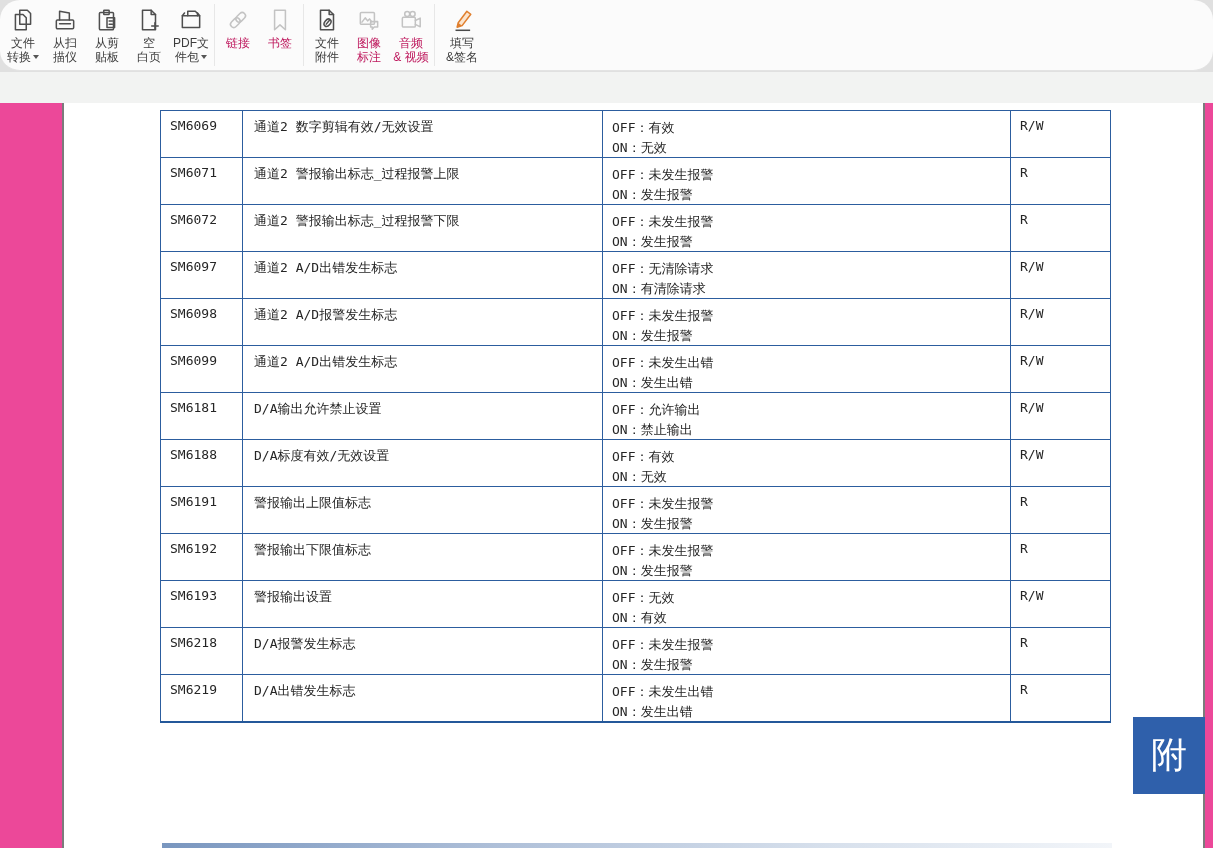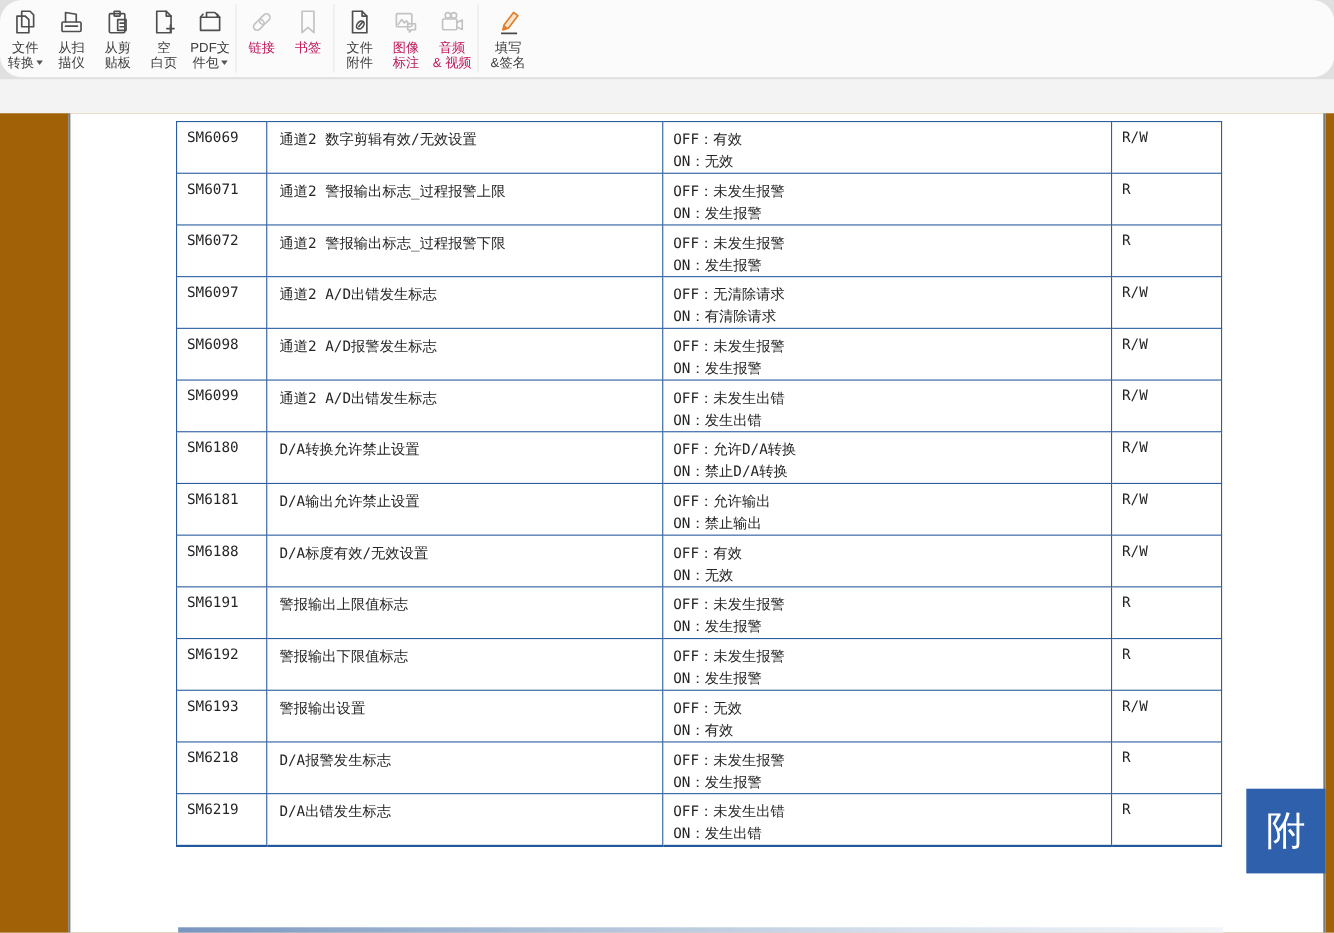--- a/index.html
+++ b/index.html
@@ -23,21 +23,21 @@
   .tb-item.disabled .tb-label { color:#be185d; }
   .caret { display:inline-block; width:0; height:0; margin-left:2px; margin-bottom:1px;
            border-left:3.5px solid transparent; border-right:3.5px solid transparent;
            border-top:4px solid #555; vertical-align:middle; }
   .tb-sep { width:1px; background:#e7e7e7; margin:4px 2px; }
 
   
   .substrip { position:absolute; left:0; top:72px; width:1213px; height:31px; background:#f2f3f2; }
 
   
-  .docarea { position:absolute; left:0; top:103px; width:1213px; height:745px; background:#a16207;text-decoration:underline; }
+  .docarea { position:absolute; left:0; top:103px; width:1213px; height:745px; background:#ec4899;text-decoration:underline; }
   .page { position:absolute; left:62px; top:0; width:1143px; height:745px; background:#ffffff;
           border-left:2px solid #7b7b7b; border-right:2px solid #7b7b7b; }
 
   
   .doc-table { position:absolute; left:160px; top:7px; width:951px;
                border-collapse:collapse; table-layout:fixed;
                font-family:"DejaVu Sans Mono","Liberation Mono",monospace;
                font-size:13px; color:#252525; }
   .doc-table td { border:1px solid #2c5d9e; vertical-align:top; height:43.5px;
                   padding:7px 6px 0 9px; overflow:hidden; }
@@ -265,29 +265,20 @@
             <tr>
               <td class="col-id">SM6099</td>
               <td class="col-desc">通道2 A/D出错发生标志</td>
               <td class="col-state">
                 <div class="state-line">OFF：未发生出错</div>
                 <div class="state-line">ON：发生出错</div>
               </td>
               <td class="col-rw">R/W</td>
             </tr>
             <tr>
-              <td class="col-id">SM6180</td>
-              <td class="col-desc">D/A转换允许禁止设置</td>
-              <td class="col-state">
-                <div class="state-line">OFF：允许D/A转换</div>
-                <div class="state-line">ON：禁止D/A转换</div>
-              </td>
-              <td class="col-rw">R/W</td>
-            </tr>
-            <tr>
               <td class="col-id">SM6181</td>
               <td class="col-desc">D/A输出允许禁止设置</td>
               <td class="col-state">
                 <div class="state-line">OFF：允许输出</div>
                 <div class="state-line">ON：禁止输出</div>
               </td>
               <td class="col-rw">R/W</td>
             </tr>
             <tr>
               <td class="col-id">SM6188</td>

